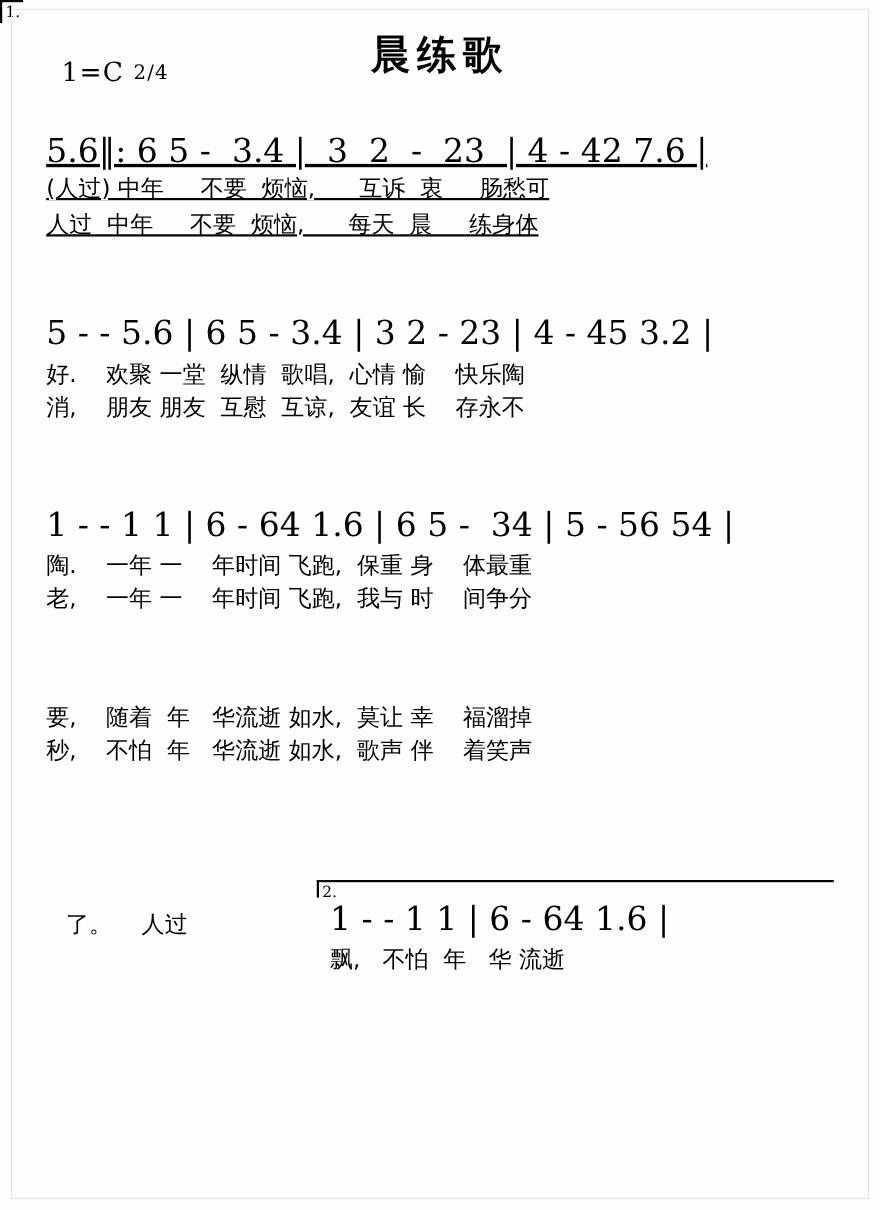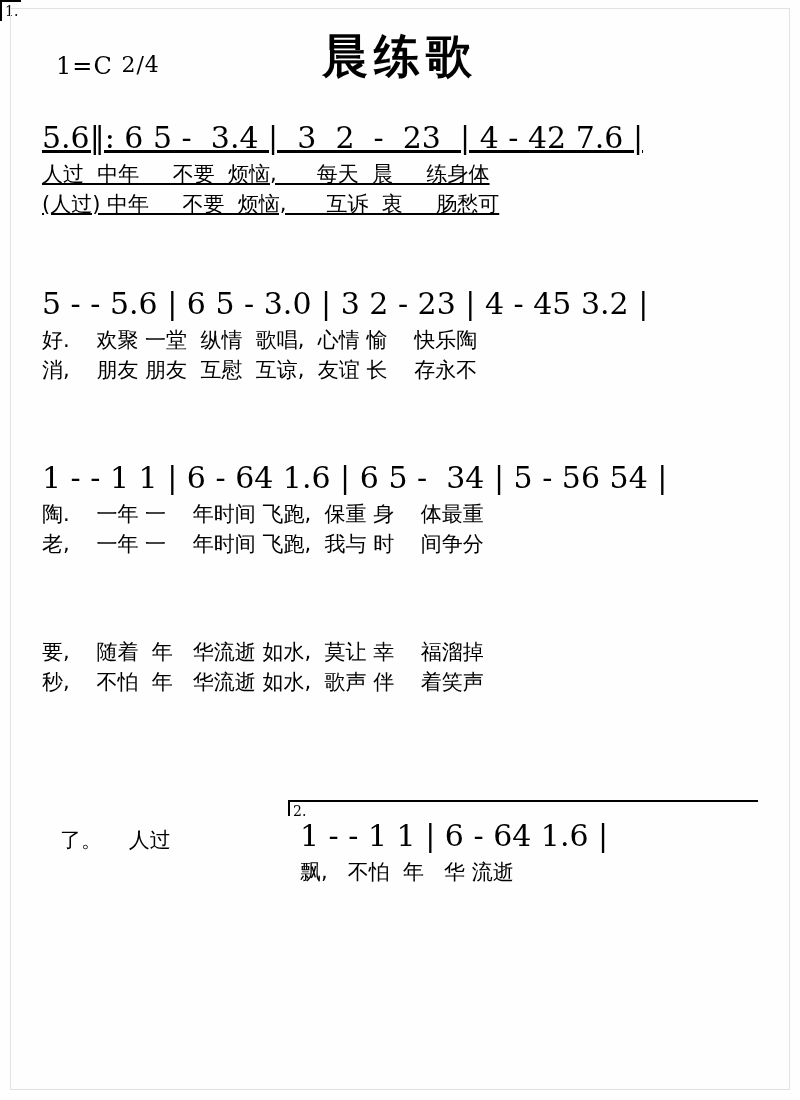--- a/index.html
+++ b/index.html
@@ -31,35 +31,35 @@
   }
 
   .title {
     position: absolute;
     left: 0;
     top: 26px;
     width: 800px;
     text-align: center;
     font-family: "DejaVu Serif", serif;
     font-weight: bold;
-    font-size: 46px;
+    font-size: 36px;
     letter-spacing: 6px;
     white-space: nowrap;
   }
   .tempo {
     position: absolute;
     left: 56px;
     top: 52px;
     font-family: "DejaVu Serif", serif;
     font-size: 24px;
     letter-spacing: 1px;
     white-space: nowrap;
   }
   .tempo .meter {
-    font-size: 22px;
+    font-size: 18px;
     vertical-align: 2px;
   }
 
   
   .system {
     position: absolute;
     left: 42px;
     width: 716px;
   }
   .notes {
@@ -100,26 +100,26 @@
 
   <div class="title noselect">晨练歌</div>
 
   <div class="tempo noselect">
     <span>1=C</span>
     <span class="meter">2/4</span>
   </div>
 
   <div class="system" style="top:122px;text-decoration:underline;">
     <div class="notes">5.6‖: 6 5 -  3.4 |  3  2  -  23  | 4 - 42 7.6 |</div>
+    <div class="lyric second">(人过) 中年     不要  烦恼,      互诉  衷     肠愁可</div>
     <div class="lyric">人过  中年     不要  烦恼,      每天  晨     练身体</div>
-    <div class="lyric second">(人过) 中年     不要  烦恼,      互诉  衷     肠愁可</div>
   </div>
 
   <div class="system" style="top:288px;">
-    <div class="notes">5 - - 5.6 | 6 5 - 3.0 | 3 2 - 23 | 4 - 45 3.2 |</div>
+    <div class="notes">5 - - 5.6 | 6 5 - 3.4 | 3 2 - 23 | 4 - 45 3.2 |</div>
     <div class="lyric">好.    欢聚 一堂  纵情  歌唱,  心情 愉    快乐陶</div>
     <div class="lyric second">消,    朋友 朋友  互慰  互谅,  友谊 长    存永不</div>
   </div>
 
   <div class="system" style="top:462px;">
     <div class="notes">1 - - 1 1 | 6 - 64 1.6 | 6 5 -  34 | 5 - 56 54 |</div>
     <div class="lyric">陶.    一年 一    年时间 飞跑,  保重 身    体最重</div>
     <div class="lyric second">老,    一年 一    年时间 飞跑,  我与 时    间争分</div>
   </div>
 

